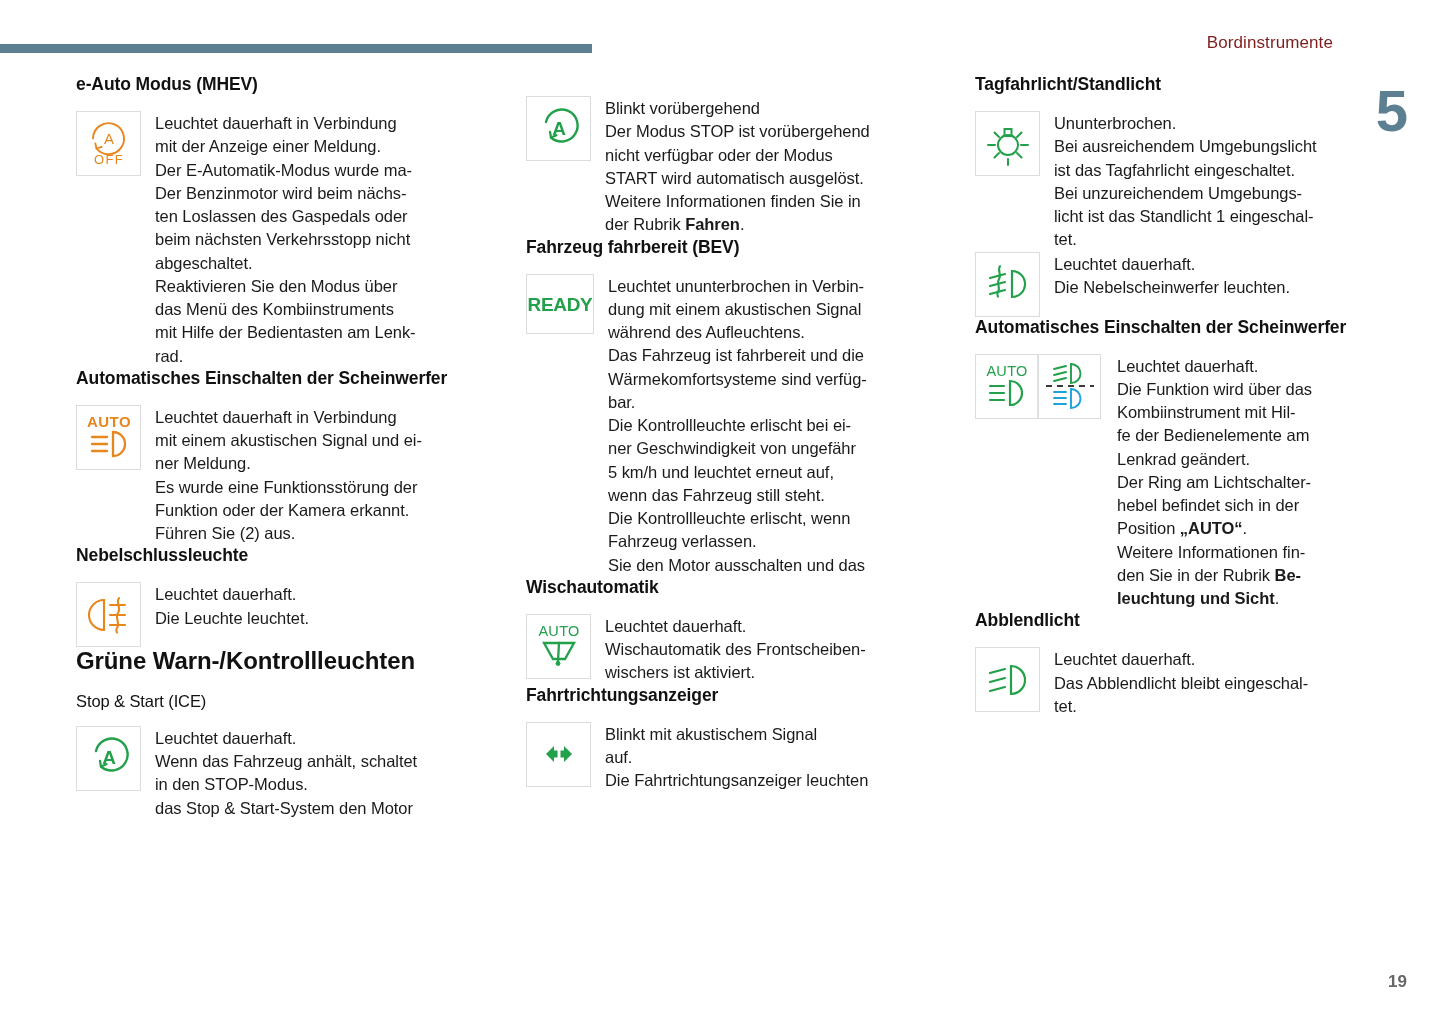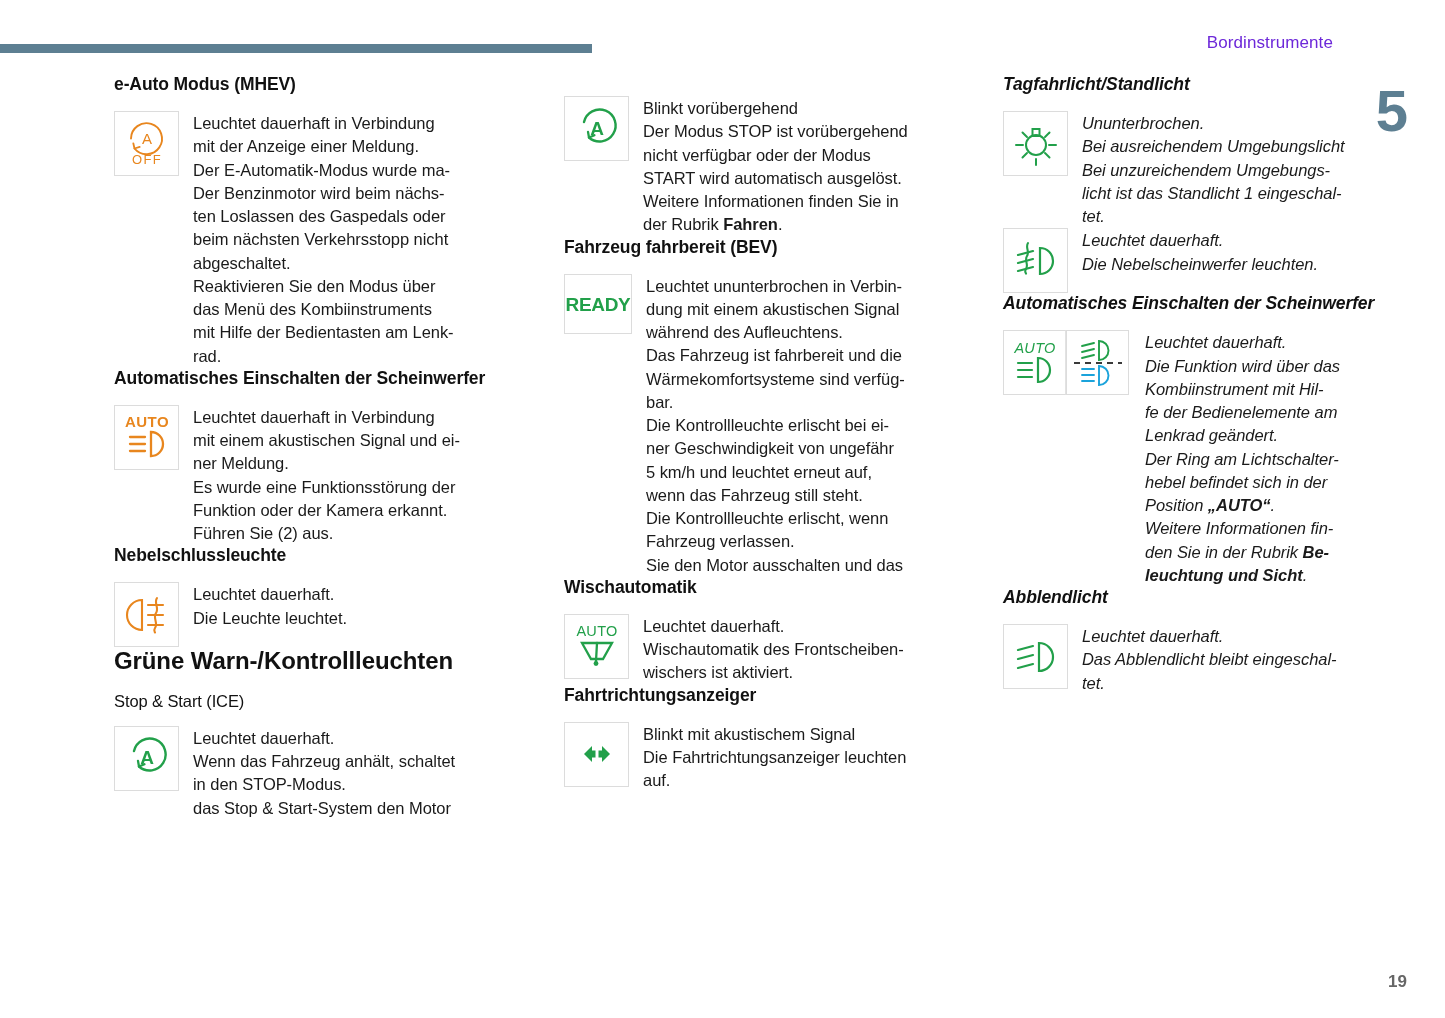--- a/index.html
+++ b/index.html
@@ -13,41 +13,41 @@
     overflow:hidden;
     position:relative;
   }
   
   .header-bar {
     position:absolute; left:0; top:44px; width:592px; height:9px;
     background:#5d7f92;
   }
   .running-head {
     position:absolute; right:112px; top:33px;
-    font-size:17px; color:#6d28d9; letter-spacing:.1px;
+    font-size:17px; color:#7f1d1d; letter-spacing:.1px;
     white-space:nowrap;
   }
   .chapter-number {
     position:absolute; right:38px; top:82px;
     font-size:58px; font-weight:bold; color:#5d7f92;
     line-height:1; letter-spacing:-1px;
   }
   .folio {
     position:absolute; right:38px; bottom:26px;
     font-size:17px; font-weight:bold; color:#666666;
   }
   
   .columns {
     position:absolute; left:0; top:74px; width:1445px; height:900px;
     display:flex;
   }
   .col { width:425px; }
-  .col-1 { margin-left:114px; }
+  .col-1 { margin-left:76px; }
   .col-2 { margin-left:25px; }
-  .col-3 { margin-left:14px; width:400px;font-style:italic; }
+  .col-3 { margin-left:24px; width:400px; }
 
   
   h2.sec {
     font-size:17.5px; font-weight:bold; margin:0 0 16px 0;
     letter-spacing:-.1px; line-height:1.2; color:#111;
   }
   h3.sub {
     font-size:16.5px; font-weight:normal; margin:0 0 14px 0;
     letter-spacing:-.1px; line-height:1.2; color:#111;
   }
@@ -266,22 +266,22 @@
           <svg width="58" height="40" viewBox="0 0 58 40">
             <g fill="#22A04A">
               <path d="M16 20 L24 12 L24 16.5 L27.5 16.5 L27.5 23.5 L24 23.5 L24 28 Z"></path>
               <path d="M42 20 L34 12 L34 16.5 L30.5 16.5 L30.5 23.5 L34 23.5 L34 28 Z"></path>
             </g>
           </svg>
         </div>
       </div>
       <div class="body">
         <span class="line">Blinkt mit akustischem Signal</span>
+        <span class="line">auf.</span>
         <span class="line">Die Fahrtrichtungsanzeiger leuchten</span>
-        <span class="line">auf.</span>
       </div>
     </div>
   </div>
 
   <div class="col col-3">
 
     <h2 class="sec">Tagfahrlicht/Standlicht</h2>
     <div class="entry">
       <div class="icons">
         <div class="iconbox">
@@ -296,20 +296,21 @@
               <line x1="14.5" y1="41.5" x2="19" y2="37"></line>
               <line x1="37" y1="37" x2="41.5" y2="41.5"></line>
               <line x1="28" y1="43" x2="28" y2="49"></line>
             </g>
           </svg>
         </div>
       </div>
       <div class="body">
         <span class="line">Ununterbrochen.</span>
         <span class="line">Bei ausreichendem Umgebungslicht</span>
+        <span class="line">ist das Tagfahrlicht eingeschaltet.</span>
         <span class="line">Bei unzureichendem Umgebungs-</span>
         <span class="line">licht ist das Standlicht 1 eingeschal-</span>
         <span class="line">tet.</span>
       </div>
     </div>
 
     <div class="entry">
       <div class="icons">
         <div class="iconbox">
           <svg width="58" height="58" viewBox="0 0 58 58">

